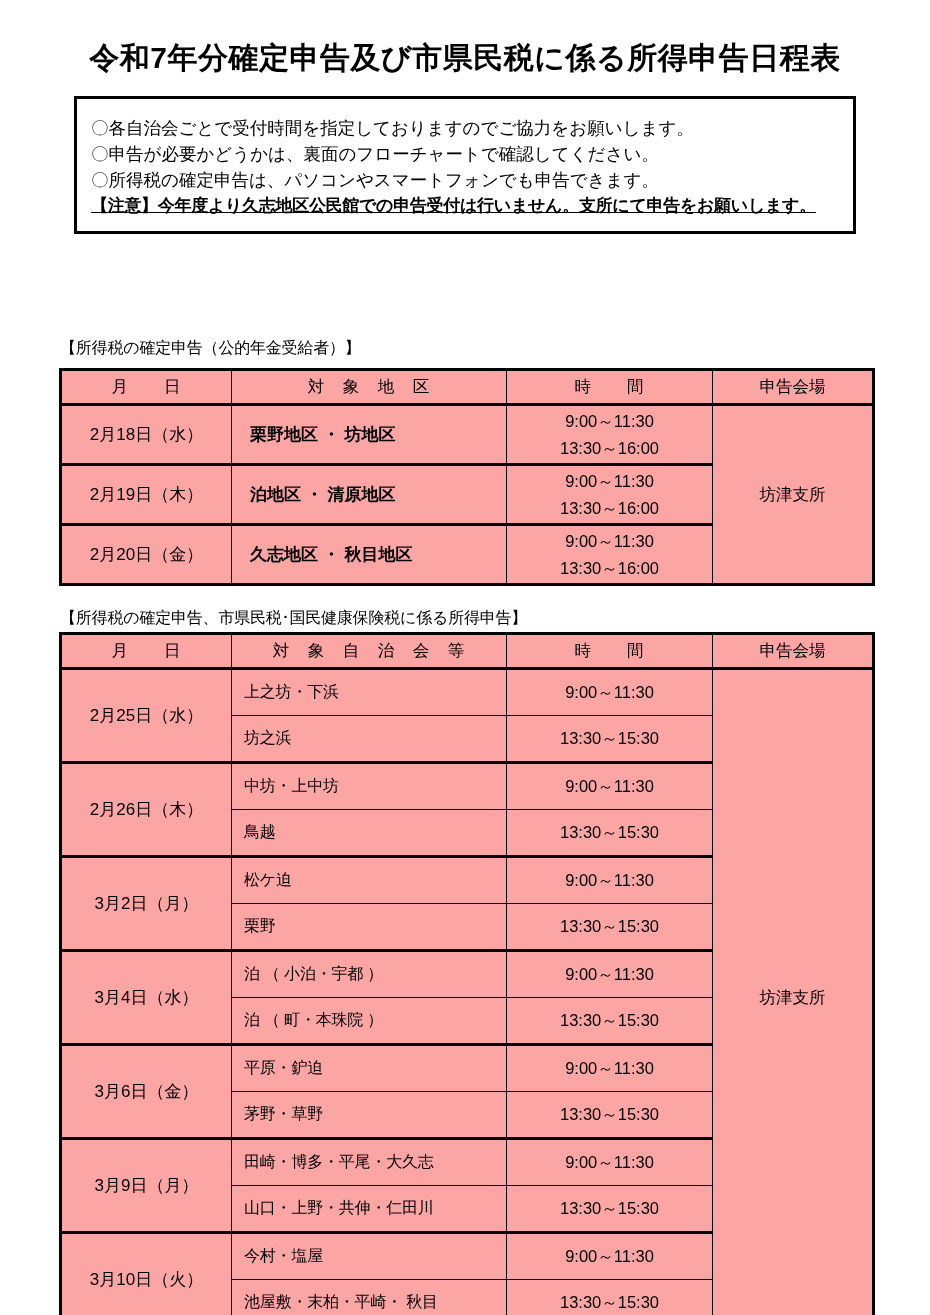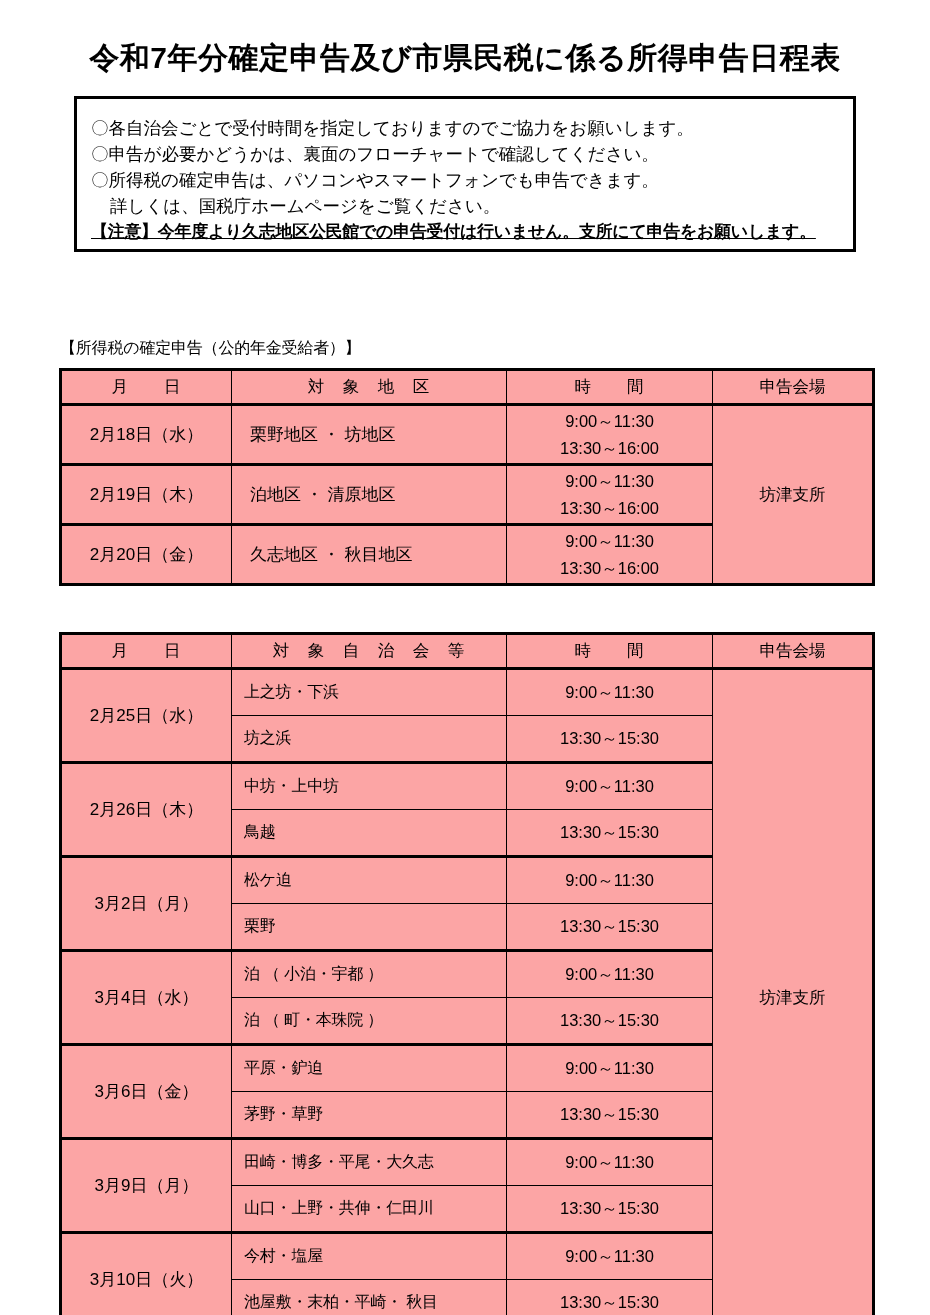--- a/index.html
+++ b/index.html
@@ -36,21 +36,21 @@
   }
 
   
   .notice-box {
     position: absolute;
     left: 74px;
     top: 96px;
     width: 782px;
     box-sizing: border-box;
     border: 3px solid #000;
-    padding: 16px 14px 4px 14px;
+    padding: 16px 14px 12px 14px;
   }
   .notice-line {
     font-size: 17.5px;
     line-height: 26px;
     white-space: nowrap;
     letter-spacing: 0px;
   }
   .notice-line.indent {
     padding-left: 19px;
   }
@@ -95,21 +95,21 @@
     height: 32px;
     border-bottom: 3px solid #000 !important;
     font-size: 16.5px;
     letter-spacing: 1px;
   }
   .hdr th.tight { letter-spacing: 0px; }
 
   
   #table-1 { left: 59px; top: 368px; width: 813px; }
   #table-1 td.date-cell { height: 57px; font-size: 17px; }
-  #table-1 td.area-cell { text-align: left; padding-left: 18px; font-size: 17px; }
+  #table-1 td.area-cell { text-align: left; padding-left: 18px; font-size: 17px; font-weight: bold; }
   #table-1 td.time-cell { line-height: 27px; font-size: 16.5px; }
   #table-1 tr.row-sep > td { border-top: 3px solid #000; }
   #table-1 td.venue-cell { font-size: 16.5px; }
 
   
   #table-2 { left: 59px; top: 632px; width: 813px; }
   #table-2 td {
     height: 45px;
   }
   #table-2 td.date-cell { font-size: 17px; }
@@ -123,21 +123,20 @@
 <body>
 
 <div class="page">
 
   <div class="doc-title">令和7年分確定申告及び市県民税に係る所得申告日程表</div>
 
   <div class="notice-box" id="notice-box">
       <div class="notice-line">〇各自治会ごとで受付時間を指定しておりますのでご協力をお願いします。</div>
       <div class="notice-line">〇申告が必要かどうかは、裏面のフローチャートで確認してください。</div>
       <div class="notice-line">〇所得税の確定申告は、パソコンやスマートフォンでも申告できます。</div>
-      <div class="notice-line indent">詳しくは、国税庁ホームページをご覧ください。</div>
       <div class="notice-line warning">【注意】今年度より久志地区公民館での申告受付は行いません。支所にて申告をお願いします。</div>
     </div>
 
   <div class="section-caption" id="caption-1">【所得税の確定申告（公的年金受給者）】</div>
 
   <table class="sched" id="table-1">
     <colgroup>
       <col style="width:171px">
       <col style="width:275px">
       <col style="width:206px">
@@ -173,20 +172,21 @@
           <td class="date-cell">2月20日（金）</td>
           <td class="area-cell">久志地区 ・ 秋目地区</td>
           <td class="time-cell">
             <div>9:00～11:30</div>
             <div>13:30～16:00</div>
           </td>
         </tr>
       </tbody>
   </table>
 
+  <div class="section-caption" id="caption-2">【所得税の確定申告、市県民税･国民健康保険税に係る所得申告】</div>
 
   <table class="sched" id="table-2">
     <colgroup>
       <col style="width:171px">
       <col style="width:275px">
       <col style="width:206px">
       <col style="width:161px">
     </colgroup>
     <thead>
       <tr class="hdr">

